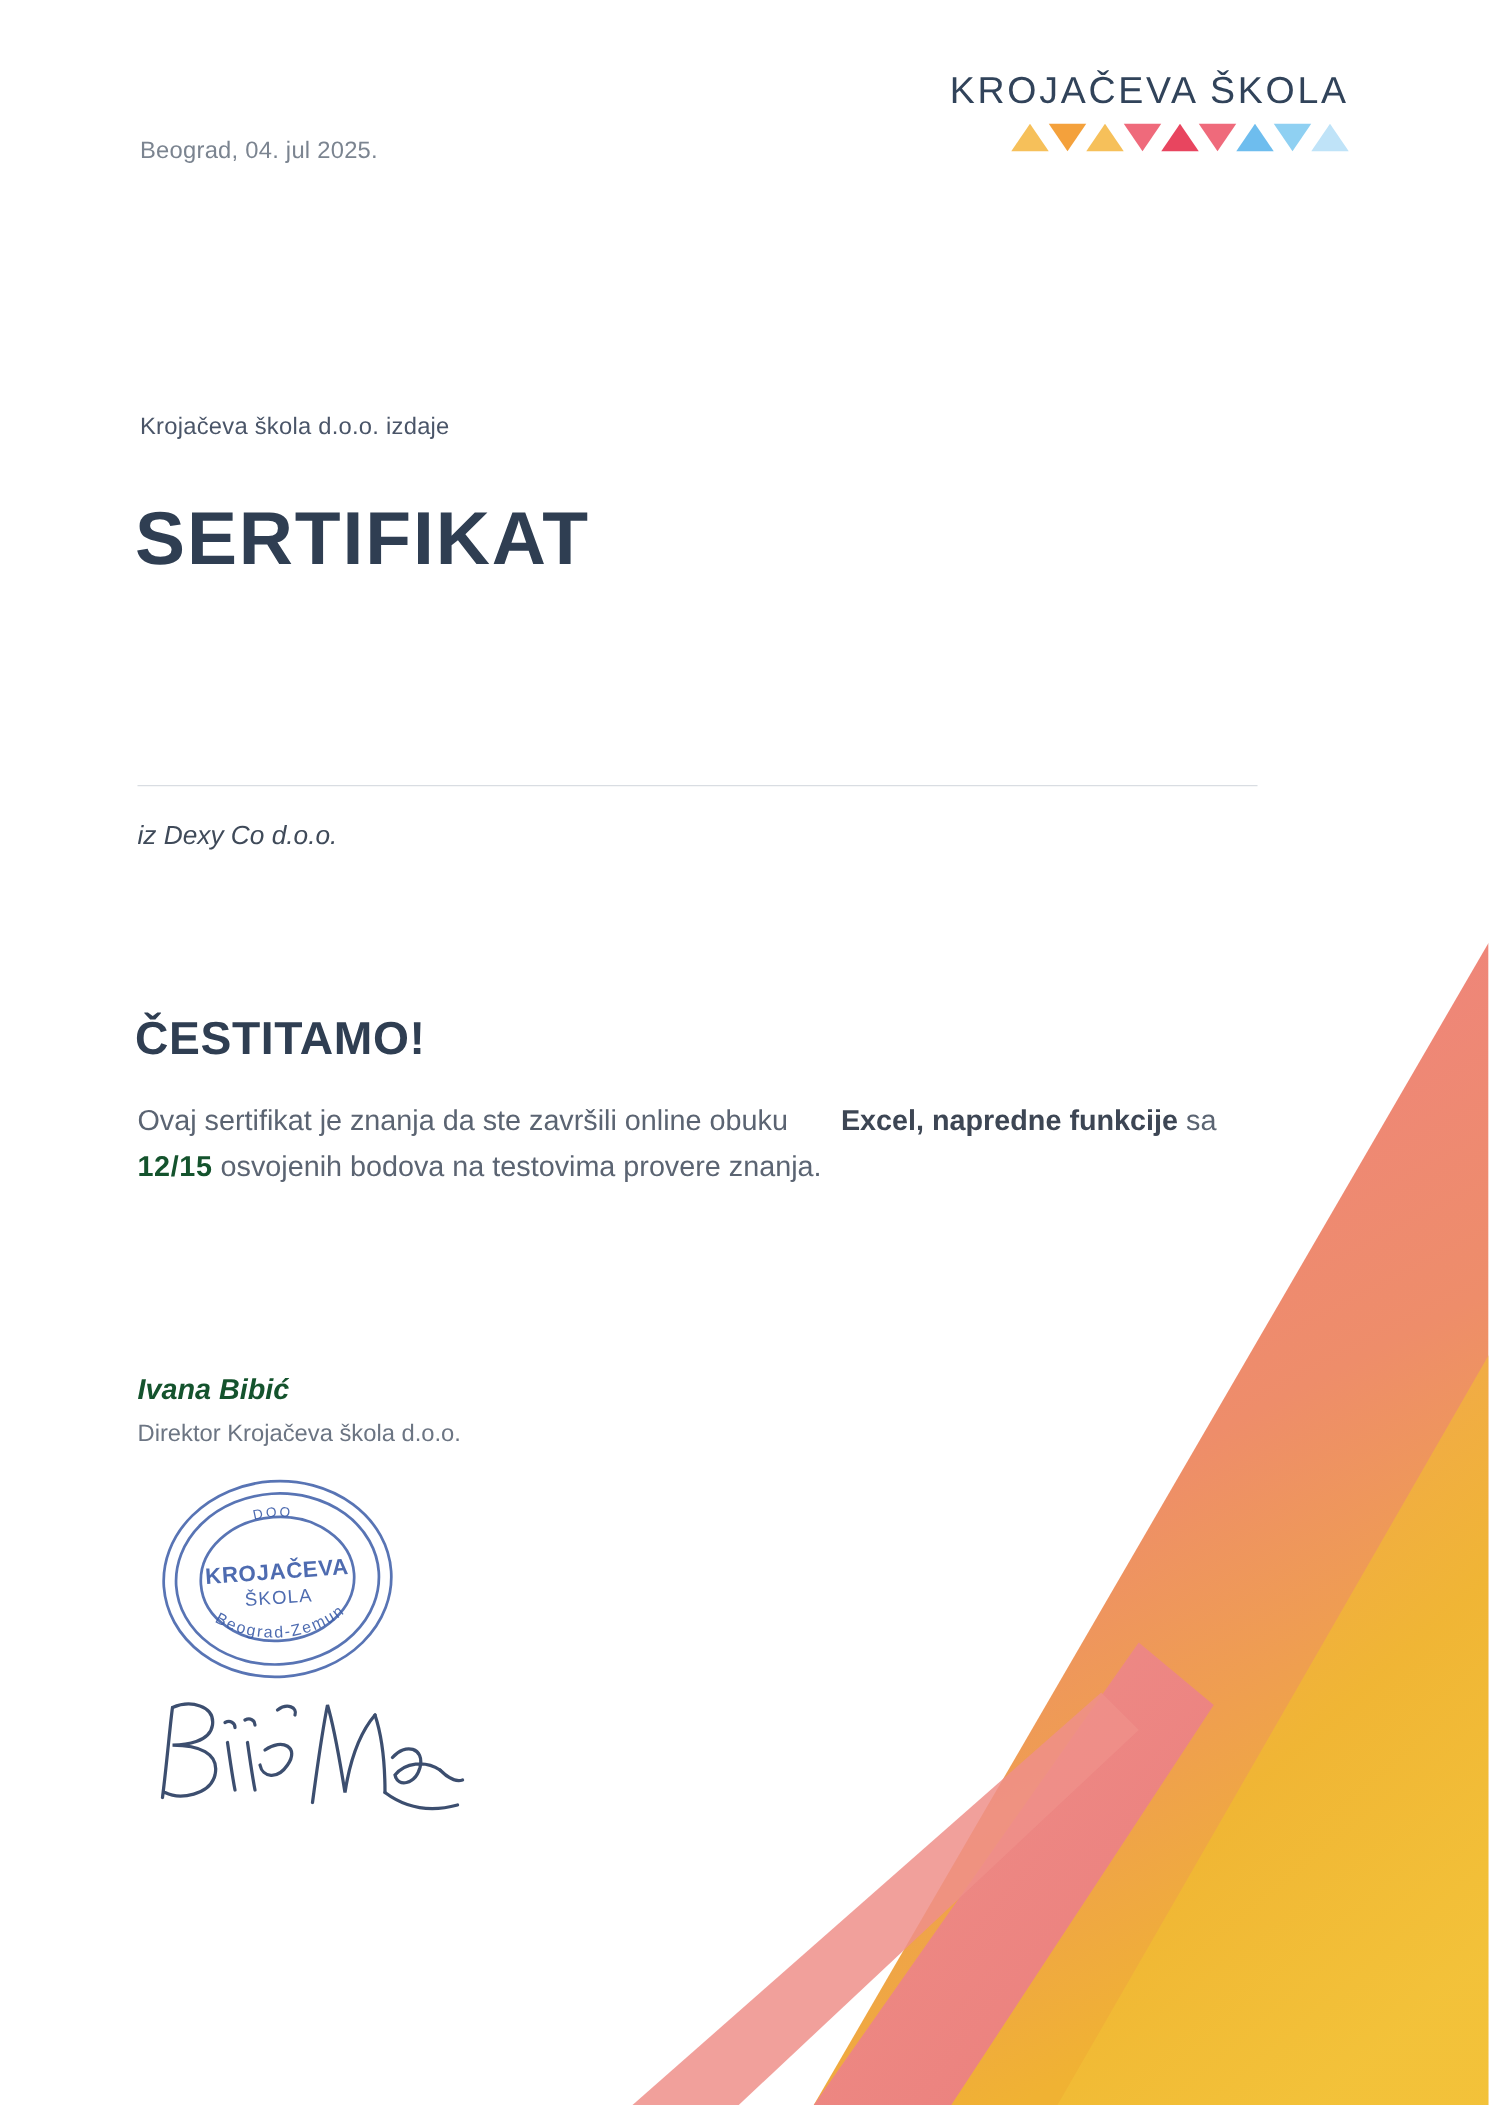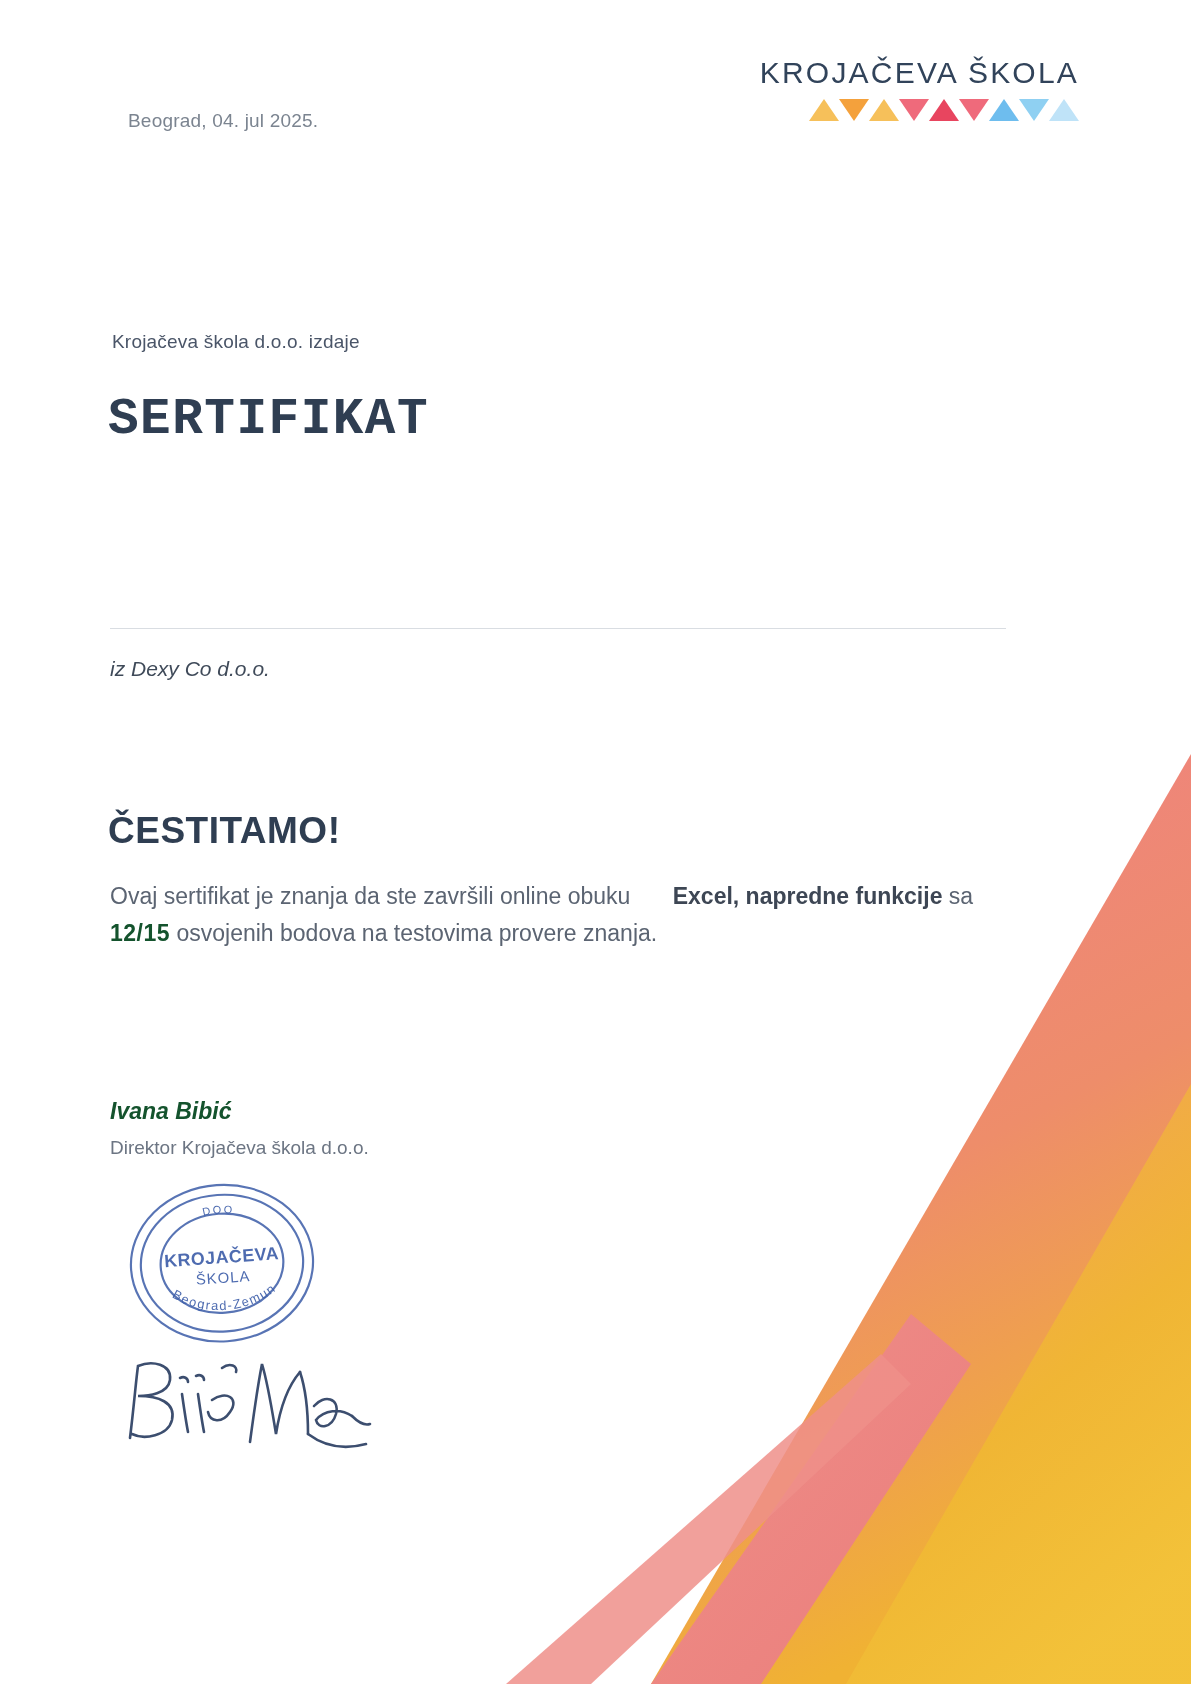--- a/index.html
+++ b/index.html
@@ -35,21 +35,20 @@
 
   
   .date-line {
     position: absolute;
     left: 112px;
     top: 110px;
     font-size: 19px;
     color: #7b8490;
     letter-spacing: 0.2px;
     white-space: nowrap;
-    margin-left: 16px;
   }
 
   .brand {
     position: absolute;
     right: 112px;
     top: 56px;
     width: 390px;
     text-align: right;
   }
   .brand-name {
@@ -85,26 +84,25 @@
     left: 112px;
     top: 331px;
     font-size: 19px;
     color: #4a5568;
     letter-spacing: 0.2px;
   }
   .cert-title {
     position: absolute;
     left: 108px;
     top: 358px;
-    font-size: 51px;
+    font-size: 60px;
     font-weight: bold;
     letter-spacing: 1.5px;
     color: #2f3e52;
     line-height: 1.1;
-    font-family: Liberation Mono, monospace;
   }
 
   
   .recipient {
     position: absolute;
     left: 110px;
     top: 560px;
     width: 900px;
     font-family: "DejaVu Serif", serif;
     font-style: italic;

